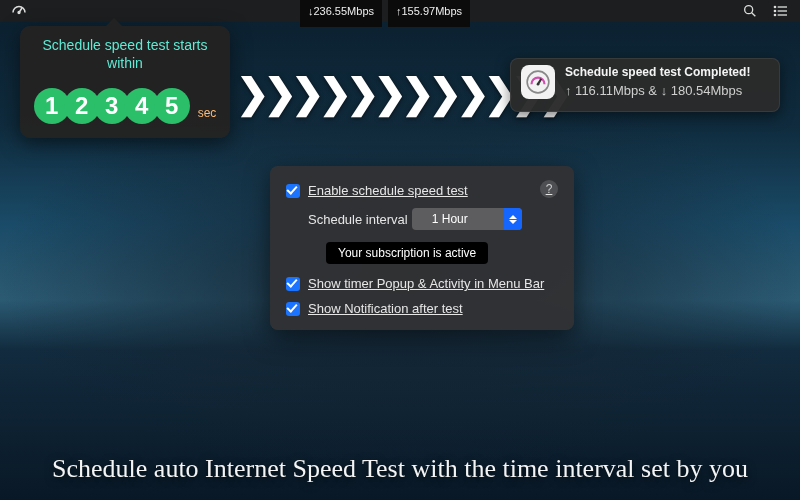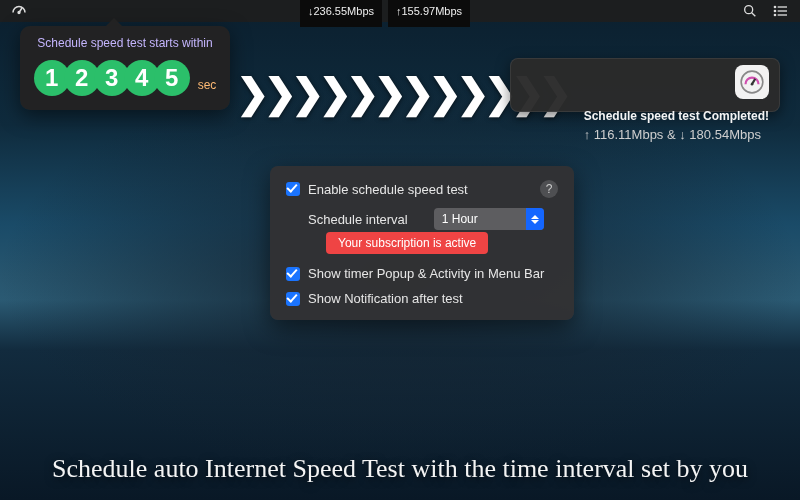--- a/index.html
+++ b/index.html
@@ -35,21 +35,21 @@
     width: 210px; background: rgba(35,35,35,0.98);
     border-radius: 10px; padding: 10px 10px 14px 10px;
     text-align: center;
     box-shadow: 0 6px 20px rgba(0,0,0,0.5);
   }
   .countdown-popup::before {
     content:""; position:absolute; top:-8px; left:86px;
     border-left:8px solid transparent; border-right:8px solid transparent;
     border-bottom:8px solid rgba(35,35,35,0.98);
   }
-  .countdown-title { font-size: 12px; font-weight: 400; color: #c4b5fd; margin-bottom: 8px; line-height: 1.3; }
+  .countdown-title { font-size: 14px; font-weight: 400; color: #5eead4; margin-bottom: 16px; line-height: 1.3; }
   .circles { display:flex; align-items:center; justify-content:center; gap:0; }
   .digit {
     width:36px; height:36px; border-radius:50%; background:#2bbf6a;
     display:flex; align-items:center; justify-content:center;
     color:#fff; font-size:24px; font-weight:600;
     margin-left:-6px;
   }
   .digit:first-child { margin-left: 0; }
   .sec-label { color:#fdba74; font-size:12px; margin-left:8px; align-self:flex-end; margin-bottom:4px; }
 
@@ -62,77 +62,76 @@
   .chevrons span { filter: drop-shadow(0 1px 2px rgba(0,0,0,0.6)); }
 
   
   .notification {
     position:absolute; top:58px; right:20px;
     width:270px; height:54px;
     background: rgba(42,42,42,0.97);
     border: 1px solid rgba(255,255,255,0.08);
     border-radius:8px;
     box-shadow: 0 4px 14px rgba(0,0,0,0.5);
-    display:flex; align-items:flex-end; padding:6px 10px;
+    display:flex; align-items:flex-start; padding:6px 10px;
     gap:10px;
-    flex-direction:column;
   }
   .notif-icon {
     width:34px; height:34px; border-radius:8px; background:#f2f2f2;
     display:flex; align-items:center; justify-content:center;
     flex:0 0 auto;
   }
   .notif-text { flex:1; }
   .notif-title { font-size:12px; font-weight:600; color:#f4f4f4; margin-bottom:4px; }
   .notif-sub { font-size:13px; color:#cfcfcf; }
 
   
   .panel {
     position:absolute; top:166px; left:270px; width:304px;
     background: rgba(50,50,52,0.97);
     border-radius:8px; padding:14px 16px 14px 16px;
     box-shadow: 0 8px 24px rgba(0,0,0,0.5);
     font-size:13px; color:#e6e6e6;
   }
-  .panel-row { display:flex; align-items:center; gap:8px; margin-bottom:10px; }
+  .panel-row { display:flex; align-items:flex-end; gap:8px; margin-bottom:10px;text-decoration:underline; }
   .panel-row:last-child { margin-bottom:0; }
   .chk {
     appearance:none; width:14px; height:14px; border-radius:3px;
     background:#1a74ff; position:relative; flex:0 0 auto;
   }
   .chk::after {
     content:""; position:absolute; left:3px; top:0px;
     width:4px; height:8px; border:solid #fff; border-width:0 2px 2px 0;
     transform: rotate(42deg);
   }
   .help-circle {
     width:18px; height:18px; border-radius:50%;
     background:rgba(255,255,255,0.15); color:#ccc;
     display:flex; align-items:center; justify-content:center;
     font-size:12px; margin-left:auto;
   }
-  .interval-row { display:flex; align-items:center; gap:26px; padding-left:22px; margin-bottom:2px; }
+  .interval-row { display:flex; align-items:center; gap:4px; padding-left:22px; margin-bottom:12px; }
   .select {
     background:#5d5d60; color:#fff; height:22px; border-radius:4px;
     display:flex; align-items:center; font-size:12px; width:110px;
     position:relative;
   }
-  .select-text { padding:0 8px; flex:1; }
+  .select-text { padding:0 20px; flex:1; }
   .select-stepper {
     width:18px; background:#1466ff; height:100%; border-radius:0 4px 4px 0;
     display:flex; flex-direction:column; align-items:center; justify-content:center;
     gap:1px;
   }
   .stepper-tri {
     width:0; height:0; border-left:4px solid transparent; border-right:4px solid transparent;
   }
   .tri-up { border-bottom:4px solid #fff; }
   .tri-down { border-top:4px solid #fff; }
   .sub-pill {
-    margin-left:40px; background:#ef4444; color:#fff;
+    margin-left:40px; background:#000000; color:#fff;
     height:22px; border-radius:4px; display:inline-flex; align-items:center;
     padding:0 12px; font-size:12px; margin-bottom:12px;
   }
 
   
   .tagline {
     position:absolute; bottom:14px; left:0; right:0;
     text-align:center; color:#f4f4f4; font-size:26px; font-weight:400;
     text-shadow: 0 2px 8px rgba(0,0,0,0.7);
     line-height:1.3; padding:0 40px;font-family:Liberation Serif, serif;

